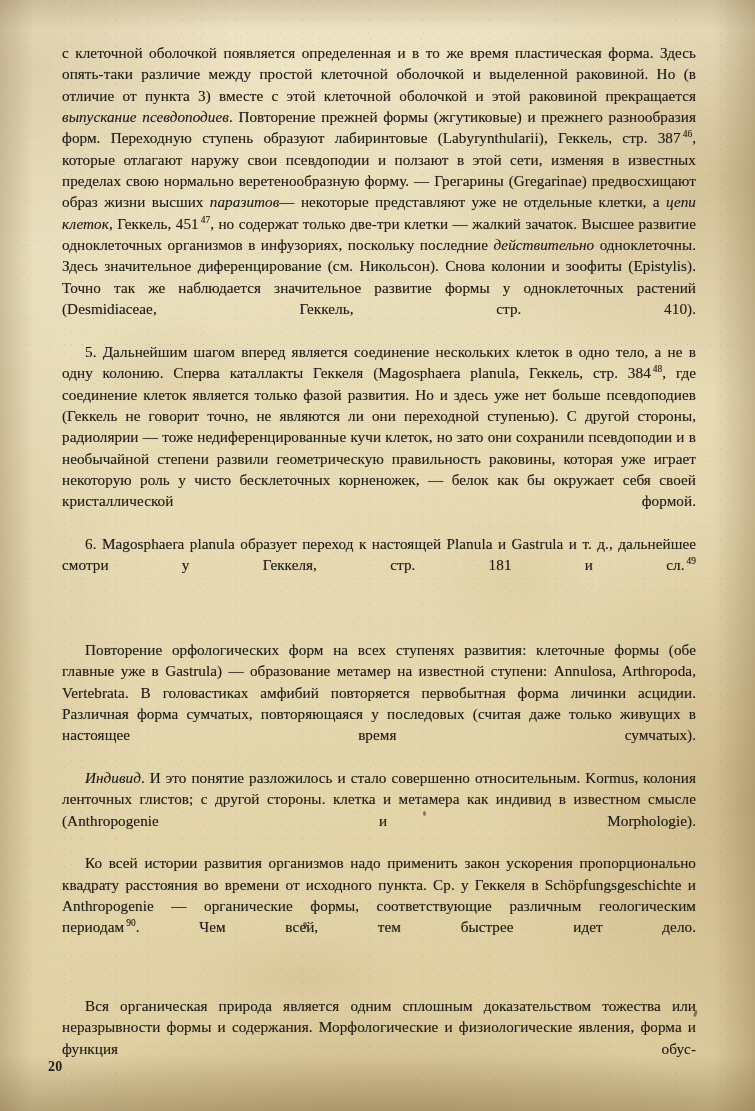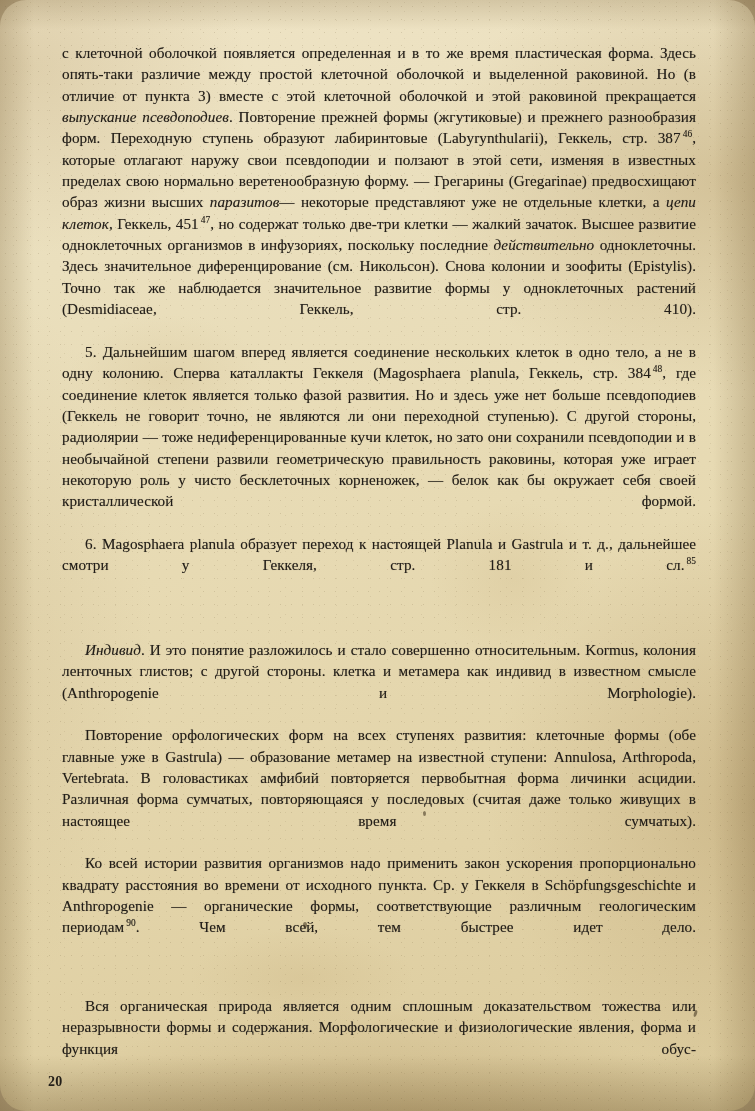--- a/index.html
+++ b/index.html
@@ -27,21 +27,20 @@
       radial-gradient(ellipse 520px 220px at 50% 104%, rgba(150,118,66,0.34), rgba(150,118,66,0) 70%),
       radial-gradient(ellipse 260px 520px at -4% 58%, rgba(176,150,104,0.18), rgba(176,150,104,0) 70%),
       
       radial-gradient(ellipse 140px 90px at 22% 34%, rgba(190,163,110,0.16), rgba(190,163,110,0) 70%),
       radial-gradient(ellipse 120px 110px at 68% 52%, rgba(186,158,104,0.14), rgba(186,158,104,0) 70%),
       radial-gradient(ellipse 160px 70px at 40% 88%, rgba(182,154,100,0.16), rgba(182,154,100,0) 70%),
       
       linear-gradient(168deg, #efe4c6 0%, #eadfbd 22%, #e7dab3 48%, #e2d3a8 74%, #dbca9c 100%);
     color: #25211c;
     font-family: "Liberation Serif", "DejaVu Serif", serif;
-    border-radius: 26px;
   }
 
   
   .page::after {
     content: "";
     position: absolute;
     inset: 0;
     pointer-events: none;
     background:
       linear-gradient(to right,  rgba(120,96,54,0.26) 0px, rgba(120,96,54,0) 34px),
@@ -105,21 +104,21 @@
   p::after {
     content: "";
     display: inline-block;
     width: 100%;
   }
 
   
   .folio {
     position: absolute;
     left: 48px;
-    bottom: 21px;
+    bottom: 36px;
     font-family: "Liberation Serif", "DejaVu Serif", serif;
     font-size: 14px;
     font-weight: bold;
     color: #231f19;
     letter-spacing: 0.3px;
     z-index: 4;
   }
 
   
   .ink-mark {
@@ -139,27 +138,27 @@
   <div class="ink-mark" style="left:303px; top:922px; width:4px; height:6px;"></div>
   <div class="ink-mark" style="left:694px; top:1010px; width:3px; height:7px; transform:rotate(18deg);"></div>
   <div class="ink-mark" style="left:423px; top:811px; width:3px; height:5px;"></div>
 
   <div class="textblock">
 
     <p><span>с клеточной оболочкой появляется определенная и в то же время пластическая форма. Здесь опять-таки различие между простой клеточной оболочкой и выделенной раковиной. Но (в отличие от пункта 3) вместе с этой клеточной оболочкой и этой раковиной прекращается </span><span class="it">выпускание псевдоподиев</span><span>. Повторение прежней формы (жгутиковые) и прежнего разнообразия форм. Переходную ступень образуют лабиринтовые (Labyrynthularii), Геккель, стр. 387</span><sup>46</sup><span>, которые отлагают наружу свои псевдоподии и ползают в этой сети, изменяя в известных пределах свою нормально веретенообразную форму. — Грегарины (Gregarinae) предвосхищают образ жизни высших </span><span class="it">паразитов</span><span>— некоторые представляют уже не отдельные клетки, а </span><span class="it">цепи клеток</span><span>, Геккель, 451</span><sup>47</sup><span>, но содержат только две-три клетки — жалкий зачаток. Высшее развитие одноклеточных организмов в инфузориях, поскольку последние </span><span class="it">действительно</span><span> одноклеточны. Здесь значительное диференцирование (см. Никольсон). Снова колонии и зоофиты (Epistylis). Точно так же наблюдается значительное развитие формы у одноклеточных растений (Desmidiaceae, Геккель, стр. 410).</span></p>
 
     <p class="ind"><span>5. Дальнейшим шагом вперед является соединение нескольких клеток в одно тело, а не в одну колонию. Сперва каталлакты Геккеля (Magosphaera planula, Геккель, стр. 384</span><sup>48</sup><span>, где соединение клеток является только фазой развития. Но и здесь уже нет больше псевдоподиев (Геккель не говорит точно, не являются ли они переходной ступенью). С другой стороны, радиолярии — тоже недиференцированные кучи клеток, но зато они сохранили псевдоподии и в необычайной степени развили геометрическую правильность раковины, которая уже играет некоторую роль у чисто бесклеточных корненожек, — белок как бы окружает себя своей кристаллической формой.</span></p>
 
-    <p class="ind"><span>6. Magosphaera planula образует переход к настоящей Planula и Gastrula и т. д., дальнейшее смотри у Геккеля, стр. 181 и сл.</span><sup>85</sup></p>
+    <p class="ind"><span>6. Magosphaera planula образует переход к настоящей Planula и Gastrula и т. д., дальнейшее смотри у Геккеля, стр. 181 и сл.</span><sup>49</sup></p>
 
     <div class="gap-lg"></div>
 
+    <p class="ind"><span>Повторение орфологических форм на всех ступенях развития: клеточные формы (обе главные уже в Gastrula) — образование метамер на известной ступени: Annulosa, Arthropoda, Vertebrata. В головастиках амфибий повторяется первобытная форма личинки асцидии. Различная форма сумчатых, повторяющаяся у последовых (считая даже только живущих в настоящее время сумчатых).</span></p>
+
     <p class="ind"><span class="it">Индивид</span><span>. И это понятие разложилось и стало совершенно относительным. Kormus, колония ленточных глистов; с другой стороны. клетка и метамера как индивид в известном смысле (Anthropogenie и Morphologie).</span></p>
-
-    <p class="ind"><span>Повторение орфологических форм на всех ступенях развития: клеточные формы (обе главные уже в Gastrula) — образование метамер на известной ступени: Annulosa, Arthropoda, Vertebrata. В головастиках амфибий повторяется первобытная форма личинки асцидии. Различная форма сумчатых, повторяющаяся у последовых (считая даже только живущих в настоящее время сумчатых).</span></p>
 
     <p class="ind"><span>Ко всей истории развития организмов надо применить закон ускорения пропорционально квадрату расстояния во времени от исходного пункта. Ср. у Геккеля в Schöpfungsgeschichte и Anthropogenie — органические формы, соответствующие различным геологическим периодам</span><sup>90</sup><span>. Чем всей, тем быстрее идет дело.</span></p>
 
     <div class="gap-md"></div>
 
     <p class="ind"><span>Вся органическая природа является одним сплошным доказательством тожества или неразрывности формы и содержания. Морфологические и физиологические явления, форма и функция обус-</span></p>
 
   </div>
 
   <div class="folio">20</div>

